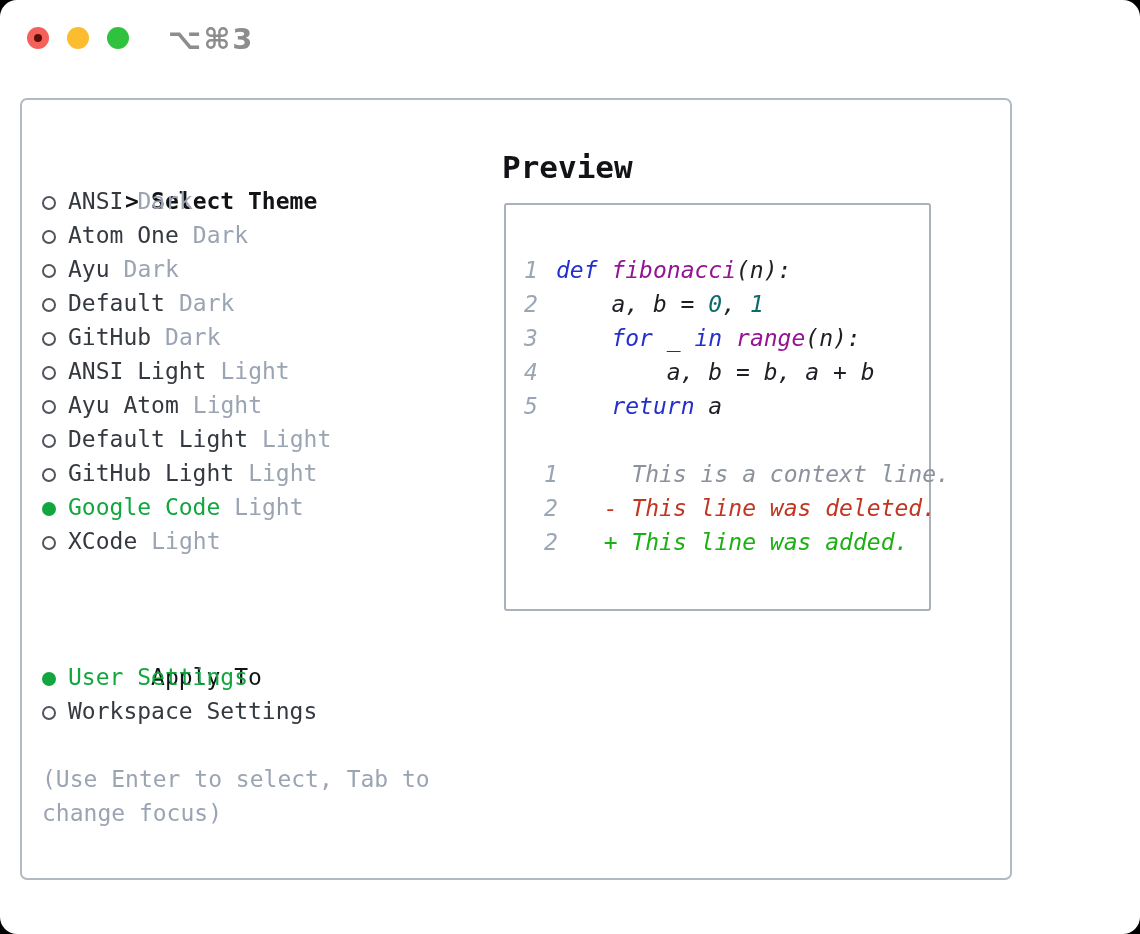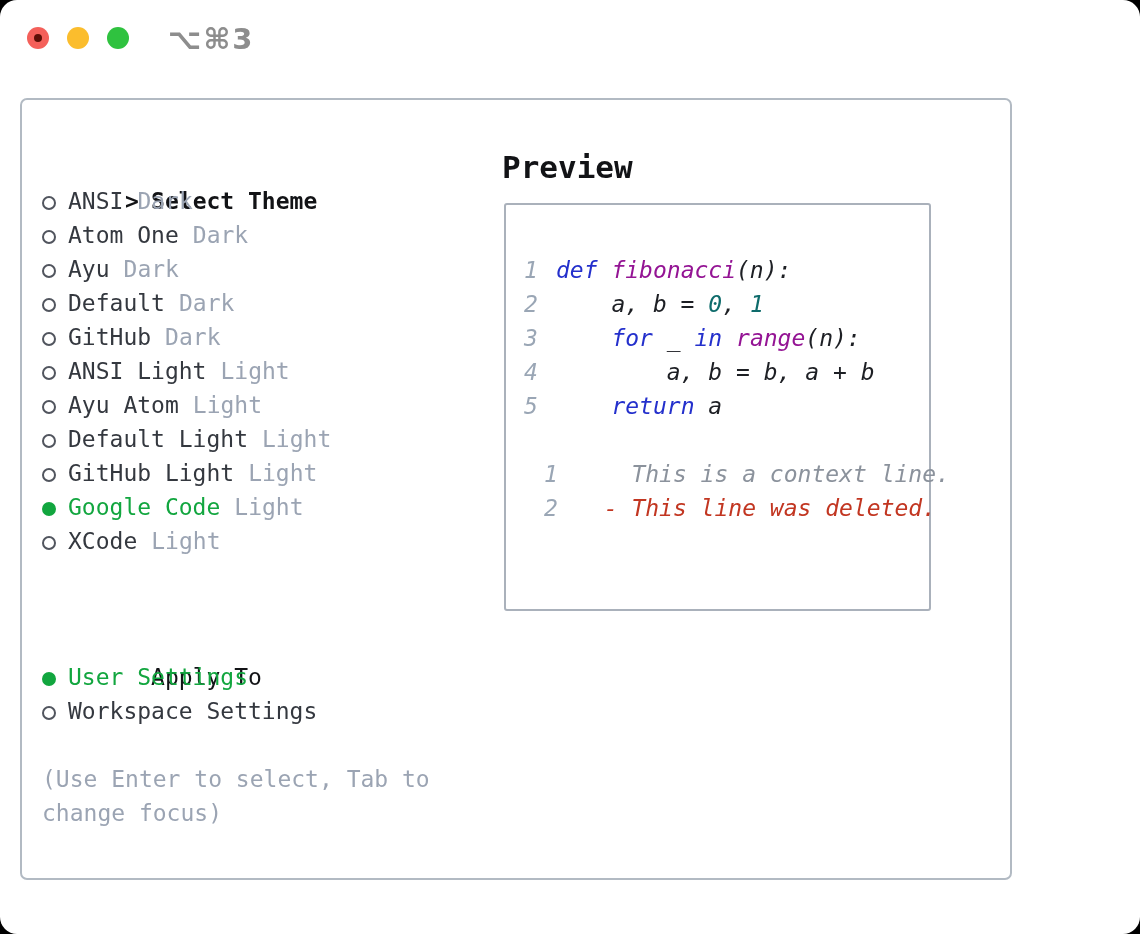--- a/index.html
+++ b/index.html
@@ -142,17 +142,18 @@
       <div class="code-lines" id="code-lines">
           <div class="line"><span class="ln">1</span><span class="c-kwd">def </span><span class="c-typ">fibonacci</span><span class="c-pln">(n):</span></div>
           <div class="line"><span class="ln">2</span><span class="c-pln">    a, b = </span><span class="c-lit">0</span><span class="c-pln">, </span><span class="c-lit">1</span></div>
           <div class="line"><span class="ln">3</span><span class="c-pln">    </span><span class="c-kwd">for</span><span class="c-pln"> _ </span><span class="c-kwd">in</span><span class="c-pln"> </span><span class="c-typ">range</span><span class="c-pln">(n):</span></div>
           <div class="line"><span class="ln">4</span><span class="c-pln">        a, b = b, a + b</span></div>
           <div class="line"><span class="ln">5</span><span class="c-pln">    </span><span class="c-kwd">return</span><span class="c-pln"> a</span></div>
         </div>
       <div class="diff-lines" id="diff-lines">
           <div class="line"><span class="ln">1</span><span class="c-ctx">    This is a context line.</span></div>
           <div class="line"><span class="ln">2</span><span class="c-del">  - This line was deleted.</span></div>
+          <div class="line"><span class="ln">2</span><span class="c-add">  + This line was added.</span></div>
         </div>
     </div>
 
   </div>
 </div>
 
 </body></html>

